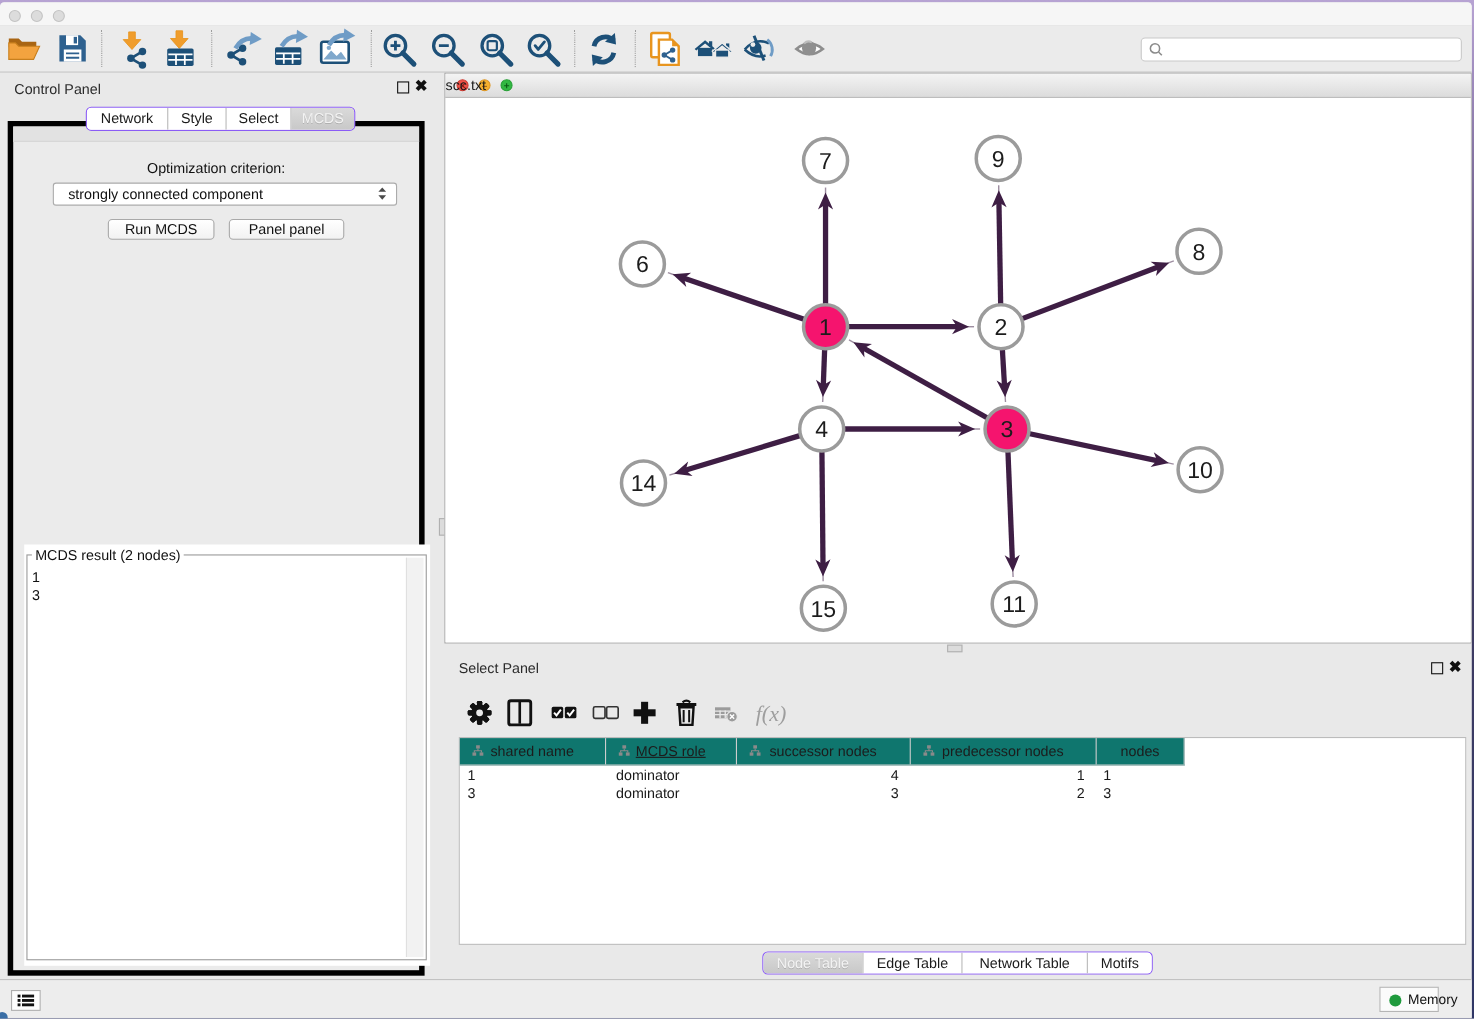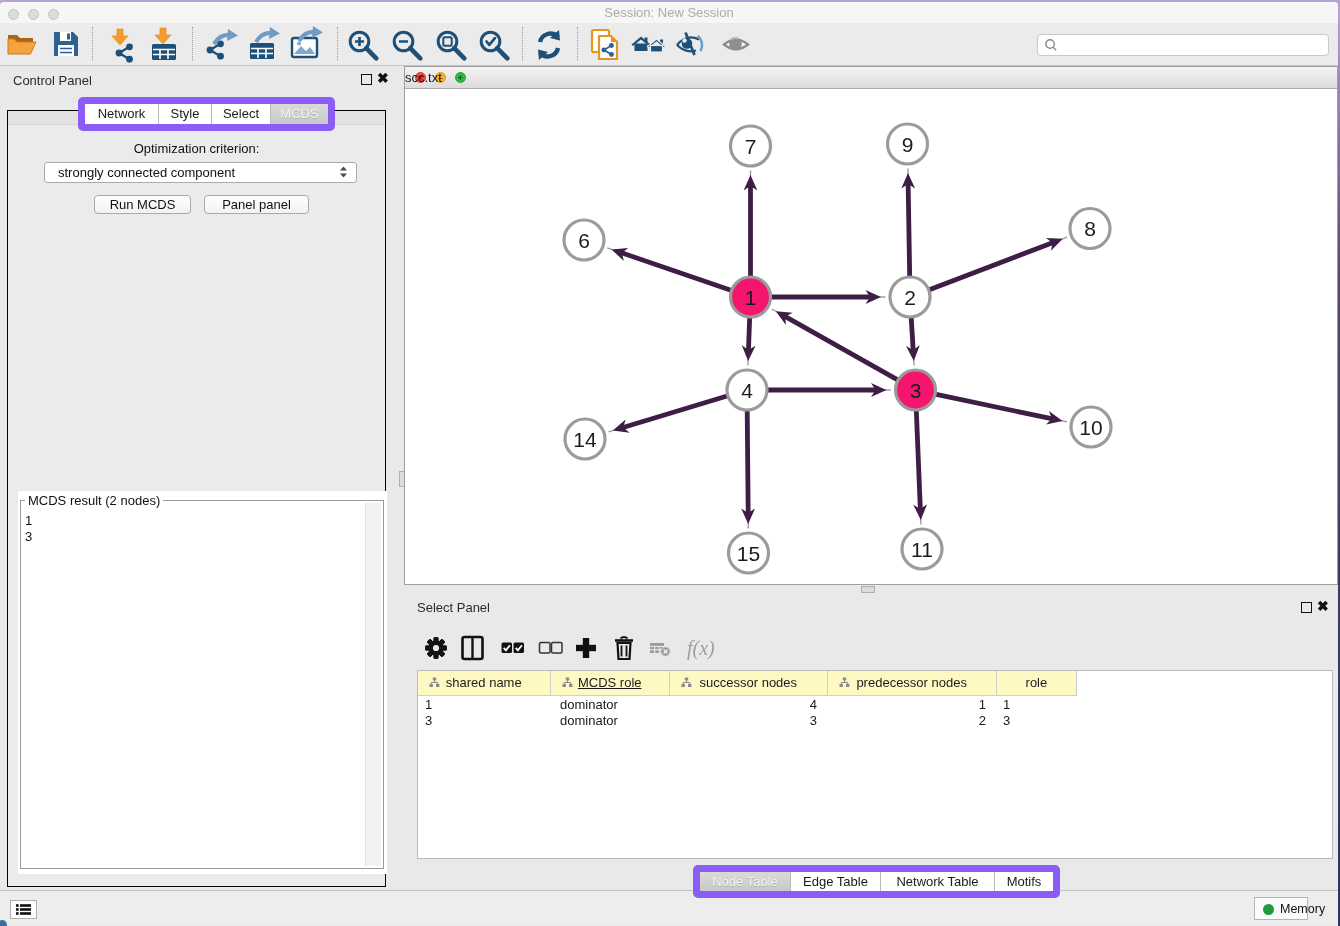--- a/index.html
+++ b/index.html
@@ -16,70 +16,69 @@
   .wtitle{position:absolute;top:3px;left:0;width:100%;text-align:center;font-size:13px;color:#ababab;}
   .toolbar{position:absolute;left:0;top:21px;width:100%;height:42px;
        background:#ebebeb;border-bottom:1px solid #c6c6c6;}
   .tsep{position:absolute;top:4px;height:34px;width:0;border-left:1px dotted #9e9e9e;}
   .searchbox{position:absolute;left:1037px;top:11px;width:290px;height:20px;background:#fff;
        border:1px solid #c9c9c9;border-radius:4px;}
   
   .cp-title{position:absolute;left:13px;top:71px;font-size:13px;color:#2b2b2b;}
   .sqicon{position:absolute;width:9px;height:9px;border:1.6px solid #111;box-sizing:content-box;}
   .xicon{position:absolute;font-size:14px;font-weight:bold;color:#111;line-height:12px;}
-  .tabgrp{position:absolute;display:flex;border:7px solid #8b5cf6;border-radius:5px;overflow:hidden;
+  .tabgrp{position:absolute;display:flex;border:1px solid #8b5cf6;border-radius:5px;overflow:hidden;
        background:#fff;z-index:5;}
   .tab{font-size:13px;font-weight:400;color:#1a1a1a;text-align:center;background:#fff;
        border-left:1px solid #b9b9b9;box-sizing:border-box;}
   .tab:first-child{border-left:none;}
   .tabsel{background:linear-gradient(180deg,#dadada,#c8c8c8);color:#f3f3f3;text-shadow:0 1px 0 #b0b0b0;}
   .cp-box{position:absolute;left:7px;top:108px;width:379px;height:777px;background:#ebebeb;
-       border:1px solid #000000;box-sizing:border-box;}
+       border:5px solid #000000;box-sizing:border-box;}
   .cp-strip{position:absolute;left:0;top:0;width:100%;height:13px;background:#e2e2e2;border-bottom:1px solid #d6d6d6;}
   .btn{position:absolute;background:linear-gradient(180deg,#ffffff,#f2f2f2);border:1px solid #a9a9a9;
        border-radius:4px;font-size:13px;color:#111;text-align:center;box-sizing:border-box;}
   .seldd{position:absolute;left:36px;top:51px;width:311px;height:19px;background:#fff;
        border:1px solid #ababab;border-radius:3px;font-size:13px;color:#111;}
   .mcds-card{position:absolute;left:10px;top:380px;width:369px;height:383px;background:#fff;}
   .fieldset{position:absolute;left:2px;top:9px;right:3px;bottom:5px;border:1px solid #9a9a9a;}
   .legend{position:absolute;left:4px;top:-8px;background:#fff;font-size:13px;color:#111;padding:0 3px;}
   
   .gwin{position:absolute;left:404px;top:64px;width:932px;height:517px;background:#fff;
        border:1px solid #9f9f9f;box-sizing:content-box;}
   .gtitle{position:absolute;left:0;top:0;width:100%;height:21px;
        background:linear-gradient(180deg,#f4f4f4,#dcdcdc);border-bottom:1px solid #aeaeae;}
   .light{position:absolute;top:5px;width:11px;height:11px;border-radius:50%;box-sizing:border-box;
        text-align:center;font-size:9px;font-weight:bold;line-height:11px;}
   .gcanvas{position:absolute;left:0;top:22px;width:932px;height:495px;background:#fff;overflow:hidden;}
   
   .tp-title{position:absolute;left:417px;top:598px;font-size:13px;color:#2b2b2b;}
   .ttable{position:absolute;left:417px;top:668px;width:916px;height:189px;background:#fff;
        border:1px solid #bcbcbc;box-sizing:border-box;}
-  .thead{position:absolute;left:0;top:0;width:659px;height:24px;background:#fef9c3;
+  .thead{position:absolute;left:0;top:0;width:659px;height:24px;background:#0f766e;
        border-bottom:1px solid #cfcfcf;}
   .thcell{position:absolute;top:0;height:24px;border-right:1px solid #cdcdcd;box-sizing:border-box;
        font-size:13px;color:#1c1c1c;text-align:center;line-height:24px;}
   .trow{position:absolute;font-size:13px;color:#1a1a1a;height:16px;line-height:16px;}
   .statusbar{position:absolute;left:0;top:888px;width:100%;height:34px;background:#ededed;
        border-top:1px solid #c2c2c2;}
   .membtn{position:absolute;left:1254px;top:895px;width:54px;height:23px;background:#fbfbfb;
        border:1px solid #b5b5b5;box-sizing:border-box;font-size:13px;color:#111;}
   .listbtn{position:absolute;left:10px;top:898px;width:27px;height:19px;background:#fdfdfd;
        border:1px solid #aeaeae;box-sizing:border-box;}
   .handle{position:absolute;background:#dcdcdc;border:1px solid #b0b0b0;box-sizing:border-box;}
 </style>
 </head>
 <body>
 <div class="win">
 
   <div class="titlebar">
     <div class="tl-gray" style="left:8px"></div>
     <div class="tl-gray" style="left:28px"></div>
     <div class="tl-gray" style="left:48px"></div>
-    <div class="wtitle">Session: New Session</div>
   </div>
 
   <div class="toolbar">
     <svg class="abs" style="left:0;top:0" width="1030" height="42" viewBox="0 0 1030 42" xmlns="http://www.w3.org/2000/svg">
 <path d="M8 12 L17 12 L20 15 L33 15 L33 20 L8 20 Z" fill="#a96513"></path>
 <path d="M8 31 L8 16 L14 16 L17 19 L36 19 L30.5 31 Z" fill="#f3a33f" stroke="#c87f1d" stroke-width="1"></path>
 <path d="M54 9 h19 l5 5 v19 h-24 Z" fill="#2e618f"></path>
 <rect x="60" y="9" width="11" height="9" fill="#fff"></rect>
         <rect x="67" y="10.5" width="3" height="6" fill="#2e618f"></rect>
 <rect x="58" y="22" width="16" height="11" fill="#fff"></rect>
@@ -342,21 +341,21 @@
           <rect x="7" y="7" width="3.4" height="3" fill="#8a8a8a"></rect>
           <path d="M5.5 3.5 V5.5 M2.2 7 V5.5 H8.7 V7" fill="none" stroke="#8a8a8a" stroke-width="1"></path>
         </svg>
 <div class="thcell" style="left:409.6px;width:169.2px;">predecessor nodes</div>
 <svg width="11" height="11" viewBox="0 0 11 11" style="position:absolute;left:420.6px;top:6px">
           <rect x="3.8" y="0.5" width="3.4" height="3" fill="#8a8a8a"></rect>
           <rect x="0.5" y="7" width="3.4" height="3" fill="#8a8a8a"></rect>
           <rect x="7" y="7" width="3.4" height="3" fill="#8a8a8a"></rect>
           <path d="M5.5 3.5 V5.5 M2.2 7 V5.5 H8.7 V7" fill="none" stroke="#8a8a8a" stroke-width="1"></path>
         </svg>
-<div class="thcell" style="left:578.8px;width:80.2px;">role</div>
+<div class="thcell" style="left:578.8px;width:80.2px;">nodes</div>
     </div>
     <div class="trow" style="left:7px;top:26px;">1</div>
     <div class="trow" style="left:142px;top:26px;">dominator</div>
     <div class="trow" style="left:252px;top:26px;width:147px;text-align:right;">4</div>
     <div class="trow" style="left:410px;top:26px;width:158px;text-align:right;">1</div>
     <div class="trow" style="left:585px;top:26px;">1</div>
     <div class="trow" style="left:7px;top:42px;">3</div>
     <div class="trow" style="left:142px;top:42px;">dominator</div>
     <div class="trow" style="left:252px;top:42px;width:147px;text-align:right;">3</div>
     <div class="trow" style="left:410px;top:42px;width:158px;text-align:right;">2</div>

